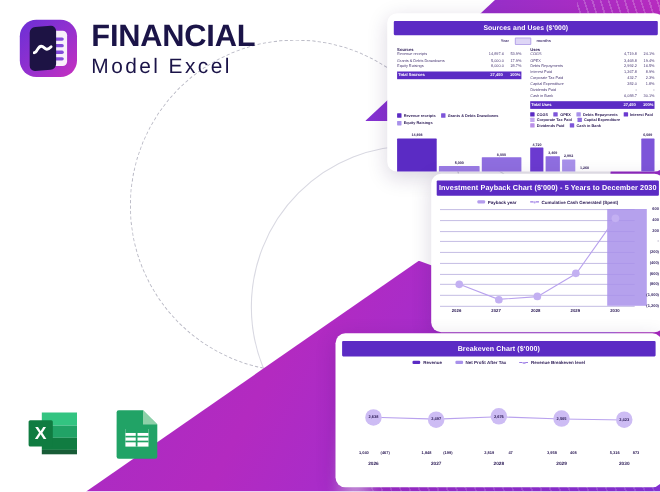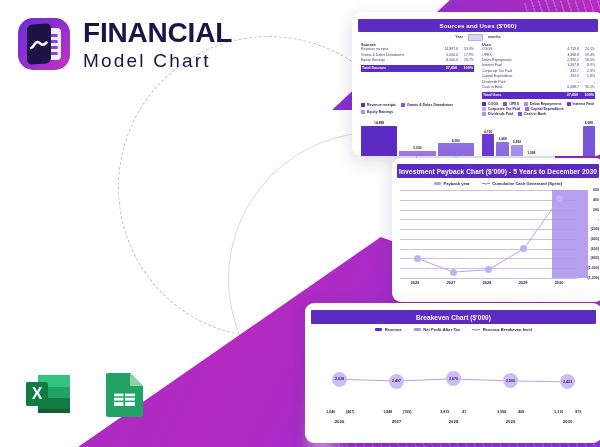--- a/index.html
+++ b/index.html
@@ -191,21 +191,21 @@
           <i></i>
           <i></i>
       </div>
       <div class="mark-card"></div>
       <svg class="mark-wave" width="18" height="11" viewBox="0 0 18 11">
         <path d="M1 8 C4 8 4 2 7.5 2 C11 2 11 8 16.5 2.5" stroke="#ffffff" stroke-width="2.6" fill="none" stroke-linecap="round"></path>
       </svg>
     </div>
     <div class="brand-text">
       <div class="brand-1">FINANCIAL</div>
-      <div class="brand-2">Model Chart</div>
+      <div class="brand-2">Model Excel</div>
     </div>
   </div>
 
 
   <div class="files">
     <svg width="56" height="56" viewBox="0 0 56 56">
       <rect x="18" y="9" width="32" height="12" fill="#33c481"></rect>
       <rect x="18" y="21" width="32" height="11" fill="#21a366"></rect>
       <rect x="18" y="32" width="32" height="11" fill="#107c41"></rect>
       <rect x="18" y="43" width="32" height="4" fill="#185c37"></rect>

